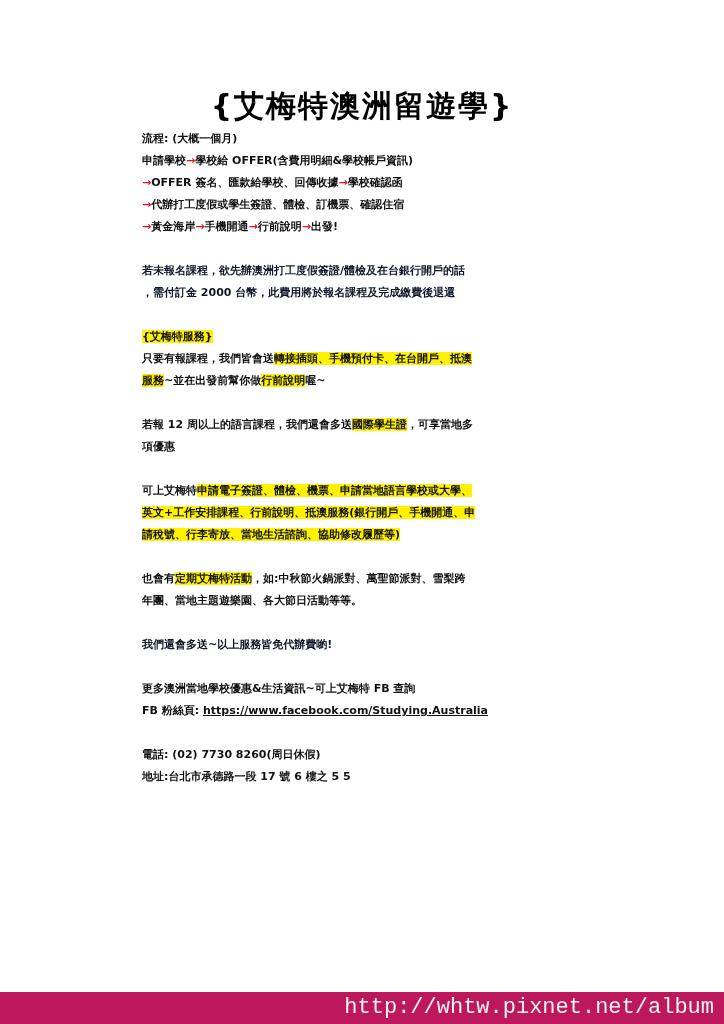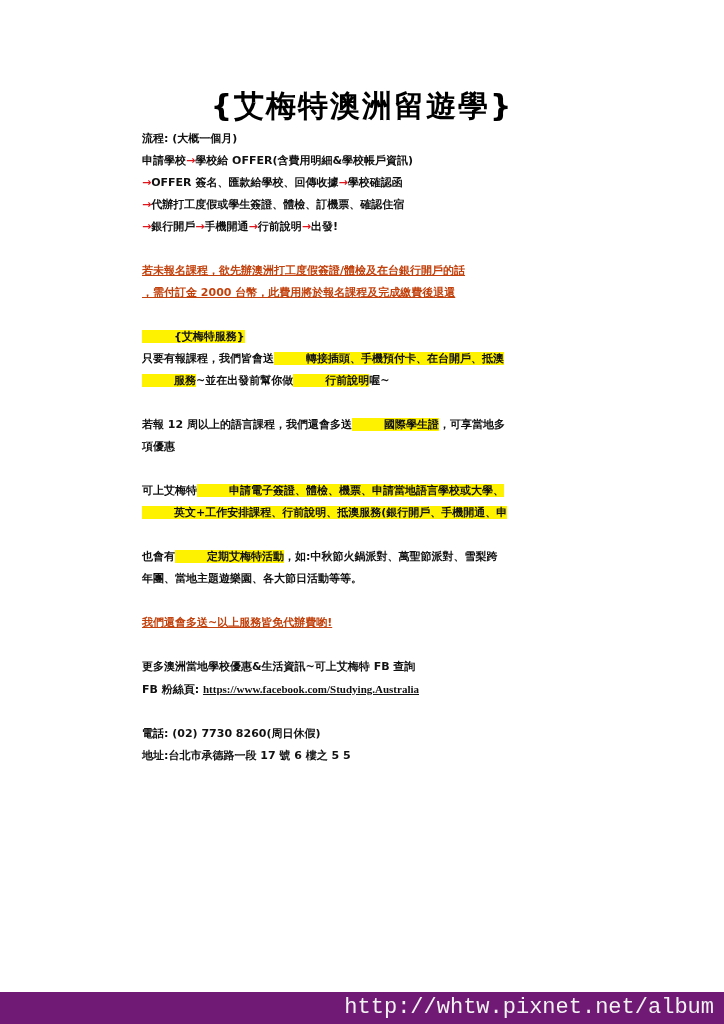--- a/index.html
+++ b/index.html
@@ -3,25 +3,25 @@
 <meta charset="utf-8">
 <style>
   html, body { margin:0; padding:0; }
   body { width:724px; height:1024px; background:#ffffff; position:relative; overflow:hidden;
          font-family:"DejaVu Sans", "Liberation Sans", sans-serif; color:#111; }
   .title { position:absolute; top:86px; left:0; width:724px; text-align:center;
            font-size:30px; font-weight:bold; letter-spacing:2px; color:#000; }
   .content { position:absolute; left:110px; top:128px; width:510px; font-size:11px; line-height:22px; font-weight:bold;margin-left:32px; }
   .line { white-space:nowrap; }
   .para { margin-bottom:22px; }
-  .red { color:#c2410c;text-decoration:underline; }
+  .red { color:#0f172a; }
   .arrow { color:#e0141b; }
-  .hl { background:#fff200;padding-left:32px; }
-  .link { text-decoration:underline;font-family:Liberation Serif, serif; }
-  .footer { position:absolute; left:0; top:992px; width:724px; height:32px; background:#701a75; }
+  .hl { background:#fff200; }
+  .link { text-decoration:underline; }
+  .footer { position:absolute; left:0; top:992px; width:724px; height:32px; background:#be185d; }
   .footer-text { position:absolute; right:10px; top:3px; color:#f2f2f2;
                  font-family:"Liberation Mono","DejaVu Sans Mono", monospace; font-size:22px; }
 </style>
 </head>
 <body>
 
 <div class="title">{艾梅特澳洲留遊學}</div>
 
 <div class="content">
   <div class="para">
@@ -29,21 +29,21 @@
     <div class="line">
       <span>申請學校</span><span class="arrow">→</span><span>學校給 OFFER(含費用明細&amp;學校帳戶資訊)</span>
     </div>
     <div class="line">
       <span class="arrow">→</span><span>OFFER 簽名、匯款給學校、回傳收據</span><span class="arrow">→</span><span>學校確認函</span>
     </div>
     <div class="line">
       <span class="arrow">→</span><span>代辦打工度假或學生簽證、體檢、訂機票、確認住宿</span>
     </div>
     <div class="line">
-      <span class="arrow">→</span><span>銀行開戶</span><span class="arrow">→</span><span>手機開通</span><span class="arrow">→</span><span>行前說明</span><span class="arrow">→</span><span>出發!</span>
+      <span class="arrow">→</span><span>黃金海岸</span><span class="arrow">→</span><span>手機開通</span><span class="arrow">→</span><span>行前說明</span><span class="arrow">→</span><span>出發!</span>
     </div>
   </div>
 
   <div class="para red">
     <div class="line">若未報名課程，欲先辦澳洲打工度假簽證/體檢及在台銀行開戶的話</div>
     <div class="line">，需付訂金 2000 台幣，此費用將於報名課程及完成繳費後退還</div>
   </div>
 
   <div class="para">
     <div class="line"><span class="hl">{艾梅特服務}</span></div>
@@ -52,20 +52,21 @@
   </div>
 
   <div class="para">
     <div class="line"><span>若報 12 周以上的語言課程，我們還會多送</span><span class="hl">國際學生證</span><span>，可享當地多</span></div>
     <div class="line">項優惠</div>
   </div>
 
   <div class="para">
     <div class="line"><span>可上艾梅特</span><span class="hl">申請電子簽證、體檢、機票、申請當地語言學校或大學、</span></div>
     <div class="line"><span class="hl">英文+工作安排課程、行前說明、抵澳服務(銀行開戶、手機開通、申</span></div>
+    <div class="line"><span class="hl">請稅號、行李寄放、當地生活諮詢、協助修改履歷等)</span></div>
   </div>
 
 
   <div class="para">
     <div class="line"><span>也會有</span><span class="hl">定期艾梅特活動</span><span>，如:中秋節火鍋派對、萬聖節派對、雪梨跨</span></div>
     <div class="line">年團、當地主題遊樂園、各大節日活動等等。</div>
   </div>
 
   <div class="para red line">我們還會多送~以上服務皆免代辦費喲!</div>
 

